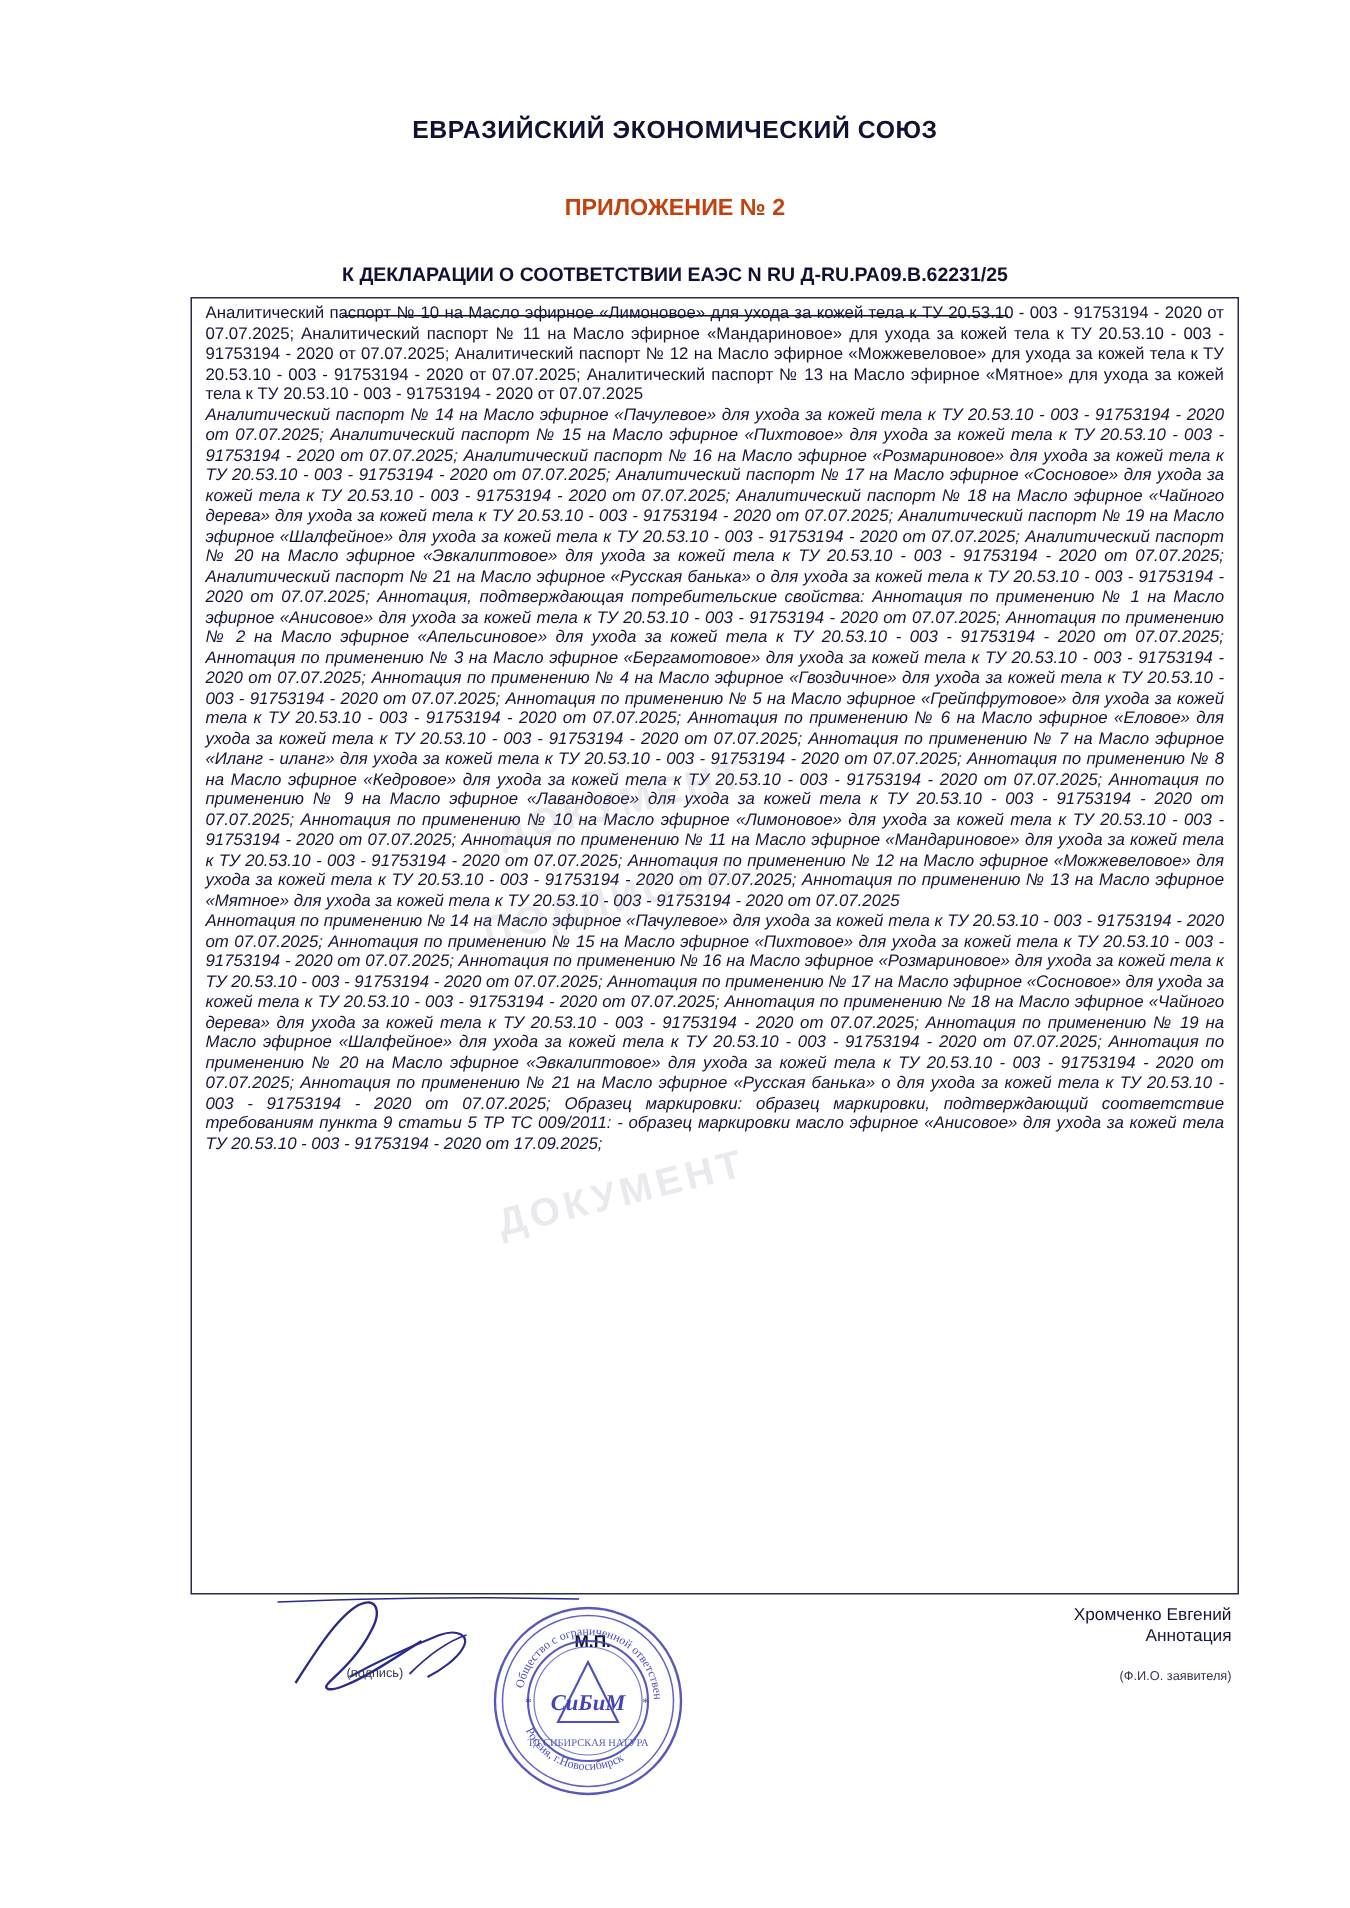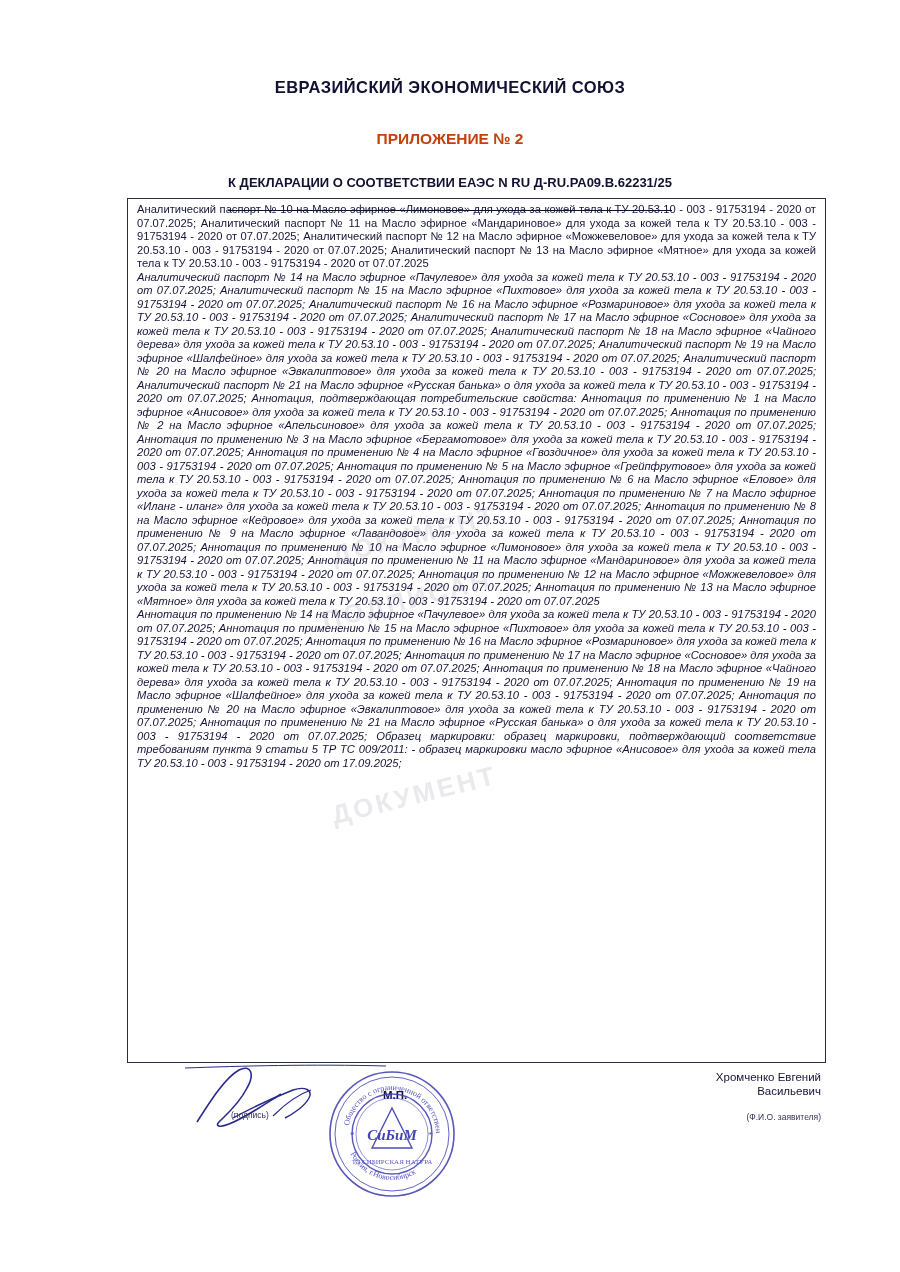--- a/index.html
+++ b/index.html
@@ -203,19 +203,19 @@
         </text>
         <text x="66" y="72" text-anchor="middle" font-family="'Liberation Serif', serif" font-size="15" font-style="italic" font-weight="bold" fill="#3b3bb0" opacity="0.95">СиБиМ</text>
         <text x="66" y="96" text-anchor="middle" font-family="'Liberation Serif', serif" font-size="7" fill="#3b3bb0" opacity="0.85">ТД СИБИРСКАЯ НАТУРА</text>
         <text x="24" y="70" font-family="'Liberation Serif', serif" font-size="9" fill="#3b3bb0" opacity="0.85">*</text>
         <text x="102" y="70" font-family="'Liberation Serif', serif" font-size="9" fill="#3b3bb0" opacity="0.85">*</text>
       </svg>
     </div>
 
     <div class="sign-right">
       <div class="applicant-name">Хромченко Евгений</div>
-      <div class="applicant-name">Васильевич</div>
+      <div class="applicant-name">Аннотация</div>
       <div class="applicant-caption">(Ф.И.О. заявителя)</div>
     </div>
 
   </div>
 
 </div>
 
 </body></html>

